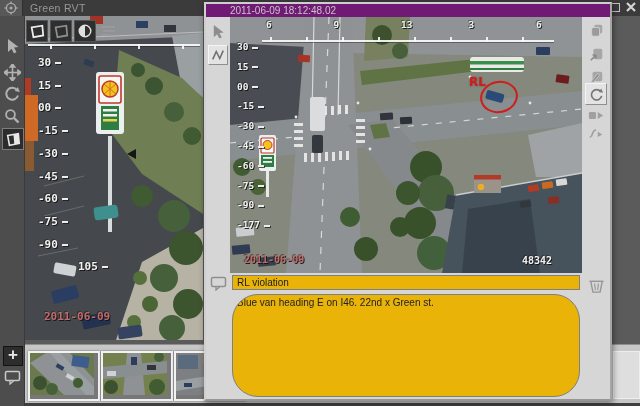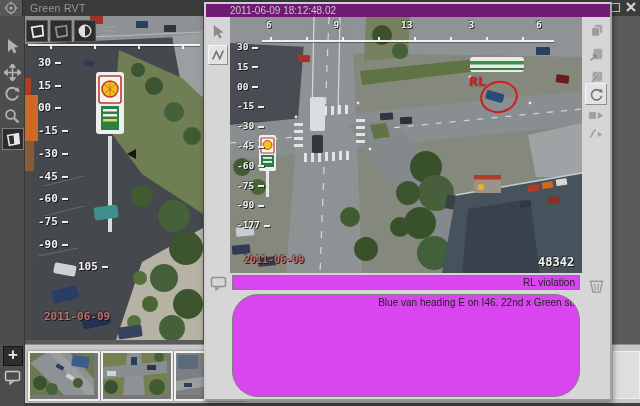--- a/index.html
+++ b/index.html
@@ -47,22 +47,22 @@
   .d-titlebar{position:absolute;left:0;top:0;width:404px;height:13px;background:#701a75;}
   .d-title{position:absolute;left:24px;top:1px;font-size:10px;color:#c6c6c6;}
   .d-left{position:absolute;left:0;top:13px;width:24px;height:382px;background:#d6d6d6;}
   .d-right{position:absolute;left:376px;top:13px;width:28px;height:382px;background:#d6d6d6;}
   .d-image{position:absolute;left:24px;top:13px;width:352px;height:256px;overflow:hidden;background:#7a8074;}
   .d-image svg{position:absolute;left:0;top:0;}
   .d-tool{position:absolute;display:flex;align-items:center;justify-content:center;}
   .raised{background:#e3e3e3;border:1px solid;border-color:#f5f5f5 #8f8f8f #8f8f8f #f5f5f5;}
   .annot-ellipse{position:absolute;border:2.5px solid #cf1d1d;border-radius:50%;transform:rotate(-12deg);}
   .annot-label{position:absolute;font-size:12px;font-weight:bold;color:#cf1d1d;font-family:"DejaVu Sans",sans-serif;text-shadow:0 0 2px rgba(60,0,0,.4);}
-  .field{position:absolute;left:26px;width:348px;background:#d946ef;border:1px solid #7f7f7f;
-         font-family:"Liberation Sans",sans-serif;font-size:10px;color:#222;box-sizing:border-box;padding:1px 4px;text-align:right;}
+  .field{position:absolute;left:26px;width:348px;background:#eab308;border:1px solid #7f7f7f;
+         font-family:"Liberation Sans",sans-serif;font-size:10px;color:#222;box-sizing:border-box;padding:1px 4px;}
   textarea.field{resize:none;padding-top:2px;border-radius:26px;}
 </style>
 </head>
 <body>
 
 <div class="screen">
 
   <div class="filmstrip">
     <div class="thumb" style="left:4px;">
       <svg width="64" height="42" viewBox="0 0 64 42">
@@ -443,21 +443,21 @@
           <span class="osd osd-s" style="top: 63.6px; left: 7px;">00</span>
           <span class="osd osd-s" style="top: 83.4px; left: 7px;">-15</span>
           <span class="osd osd-s" style="top: 103.2px; left: 7px;">-30</span>
           <span class="osd osd-s" style="top: 123px; left: 7px;">-45</span>
           <span class="osd osd-s" style="top: 142.8px; left: 7px;">-60</span>
           <span class="osd osd-s" style="top: 162.6px; left: 7px;">-75</span>
           <span class="osd osd-s" style="top: 182.4px; left: 7px;">-90</span>
           <span class="osd osd-s" style="top: 202.2px; left: 7px;">-177</span>
         </div>
       <div class="osd osd-s osd-date" style="left:14px;top:237px;font-size:10px;">2011-06-09</div>
-      <div class="osd osd-s" style="left:308px;top:238px;font-size:12px;">48342</div>
+      <div class="osd osd-s" style="left:292px;top:238px;font-size:10px;">48342</div>
 
       <div class="annot-label" style="left:239px;top:58px;">RL</div>
       <div class="annot-ellipse" style="left:250px;top:64px;width:34px;height:28px;"></div>
     </div>
 
     <div class="d-right">
       <div class="d-tool" style="left:5px;top:4px;width:18px;height:18px;">
         <svg width="15" height="15" viewBox="0 0 17 17">
             <rect x="6" y="2" width="9" height="10" rx="2" fill="#a6a6a6"></rect>
             <rect x="3" y="5" width="9" height="10" rx="2" fill="#9b9b9b" stroke="#d6d6d6" stroke-width="1"></rect>

